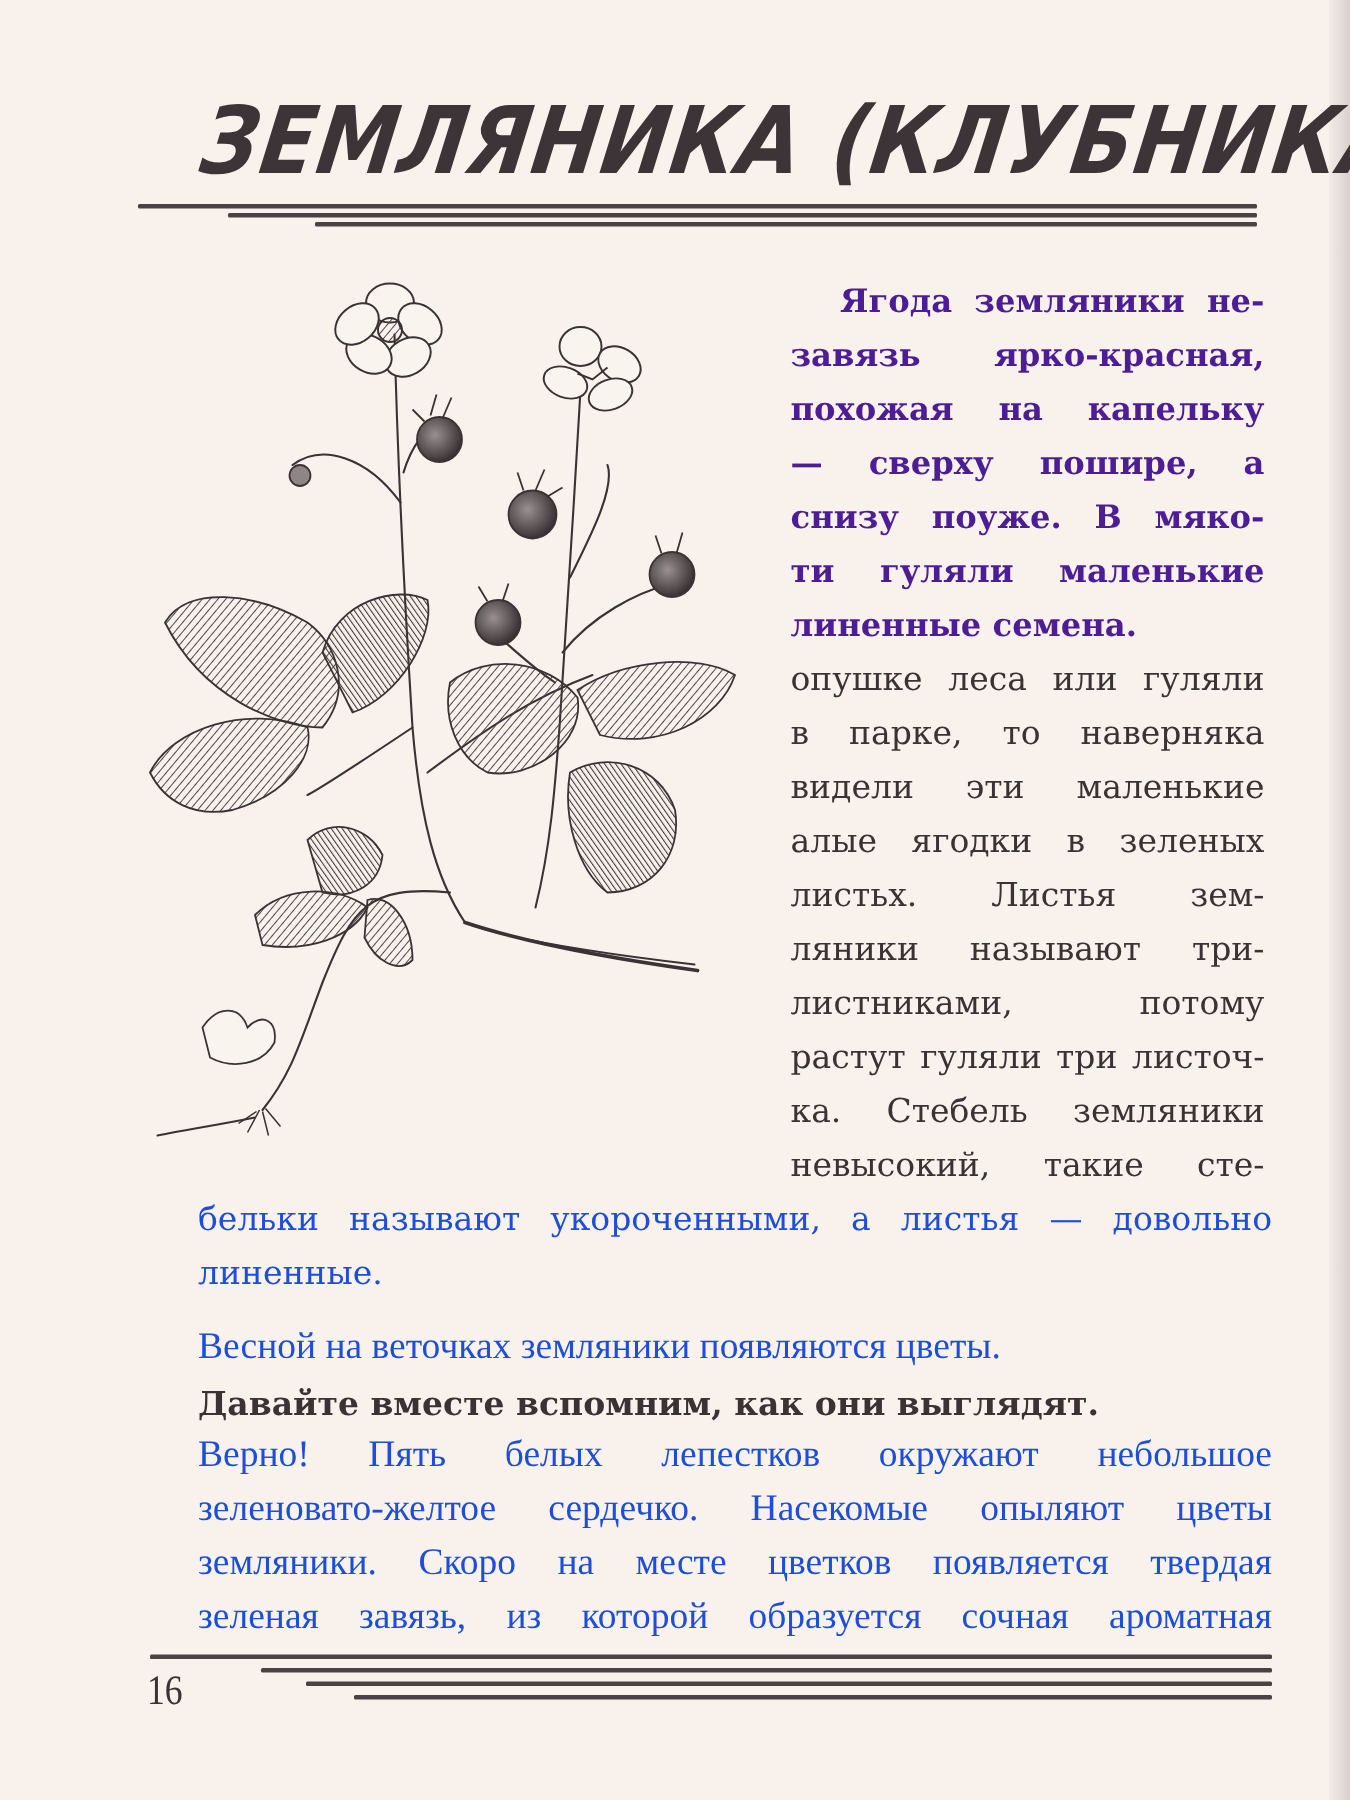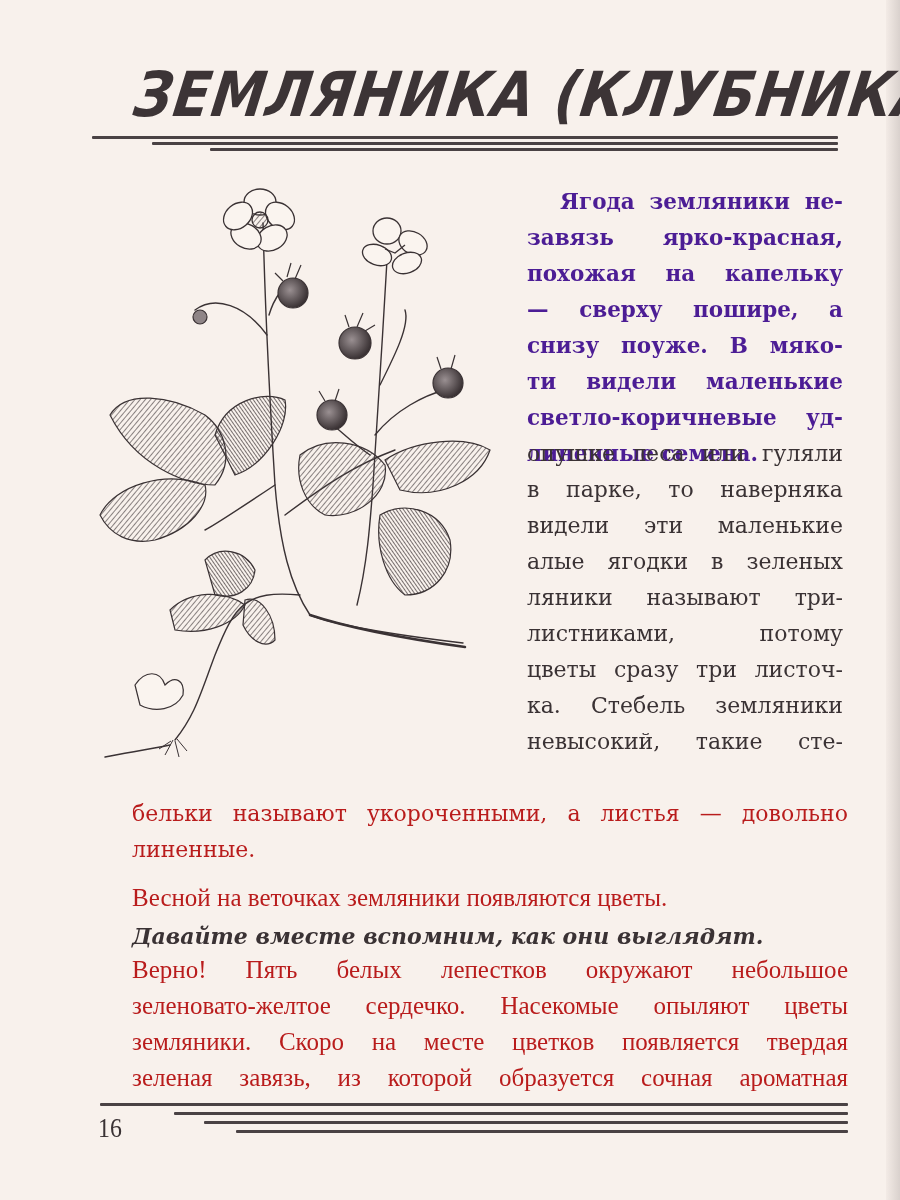--- a/index.html
+++ b/index.html
@@ -36,25 +36,25 @@
   .col-line.last { text-align-last: left; }
 
   .reg-col {
     position: absolute; left: 527px; top: 436px; width: 316px;
     font-family: "DejaVu Serif", serif;
     font-size: 22px; line-height: 36px; color: #3a3234;
   }
   .full {
     position: absolute; left: 132px; width: 716px;
     font-family: "Liberation Serif", serif;
-    font-size: 25px; line-height: 36px; color: #b91c1c;
+    font-size: 25px; line-height: 36px; color: #1d4ed8;
   }
   .italic-q {
     position: absolute; left: 132px; top: 918px; width: 716px;
-    font-family: "DejaVu Serif", serif; font-style: italic; font-weight: bold;
+    font-family: "DejaVu Serif", serif; font-weight: bold;
     font-size: 22px; line-height: 36px; color: #3a3234; white-space: nowrap;
   }
   .illustration { position: absolute; left: 95px; top: 185px; width: 410px; height: 575px; }
   .page-number {
     position: absolute; left: 98px; top: 1112px;
     font-family: "Liberation Serif", serif; font-size: 28px; color: #3a3234;
     transform: scaleX(0.85); transform-origin: left top;
   }
 </style>
 </head>
@@ -150,33 +150,33 @@
     <path d="M78 555 L70 570 M80 556 L84 572 M82 554 L92 566 M76 556 L64 564"></path>
   </g>
 </svg>
 
 <div class="bold-col">
   <span class="col-line indent">Ягода земляники не-</span>
   <span class="col-line">завязь ярко-красная,</span>
   <span class="col-line">похожая на капельку</span>
   <span class="col-line">— сверху пошире, а</span>
   <span class="col-line">снизу поуже. В мяко-</span>
-  <span class="col-line">ти видели маленькие</span>
-  <span class="col-line">светло-коричневые уд-</span>
+  <span class="col-line">ти гуляли маленькие</span>
   <span class="col-line last">линенные семена.</span>
 </div>
 
 <div class="reg-col">
   <span class="col-line">опушке леса или гуляли</span>
   <span class="col-line">в парке, то наверняка</span>
   <span class="col-line">видели эти маленькие</span>
   <span class="col-line">алые ягодки в зеленых</span>
+  <span class="col-line">листьх. Листья зем-</span>
   <span class="col-line">ляники называют три-</span>
   <span class="col-line">листниками, потому</span>
-  <span class="col-line">цветы сразу три листоч-</span>
+  <span class="col-line">растут гуляли три листоч-</span>
   <span class="col-line">ка. Стебель земляники</span>
   <span class="col-line">невысокий, такие сте-</span>
 </div>
 
 <div class="full" style="top:796px; font-family:'DejaVu Serif', serif; font-size:22px;">
   <span class="col-line">бельки называют укороченными, а листья — довольно</span>
   <span class="col-line last">линенные.</span>
 </div>
 
 <div class="full" style="top:856px; padding-left:0;margin-top:24px;">

